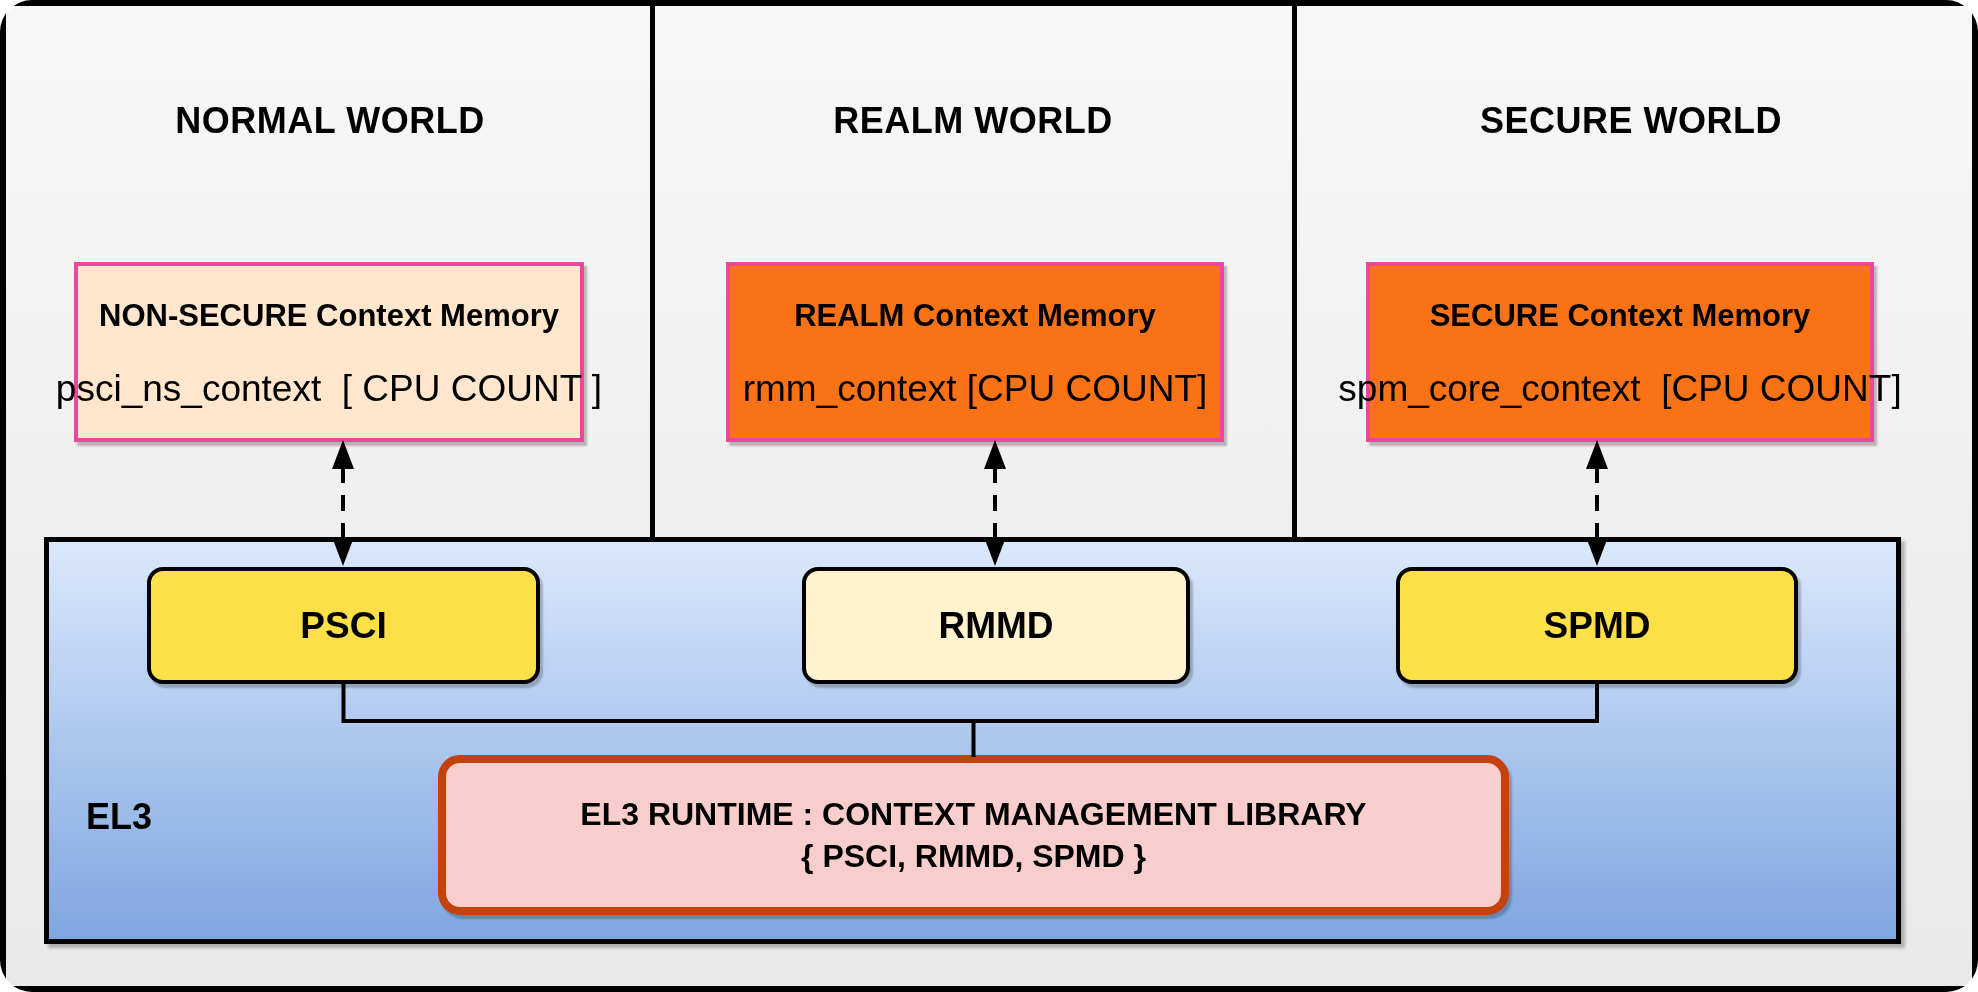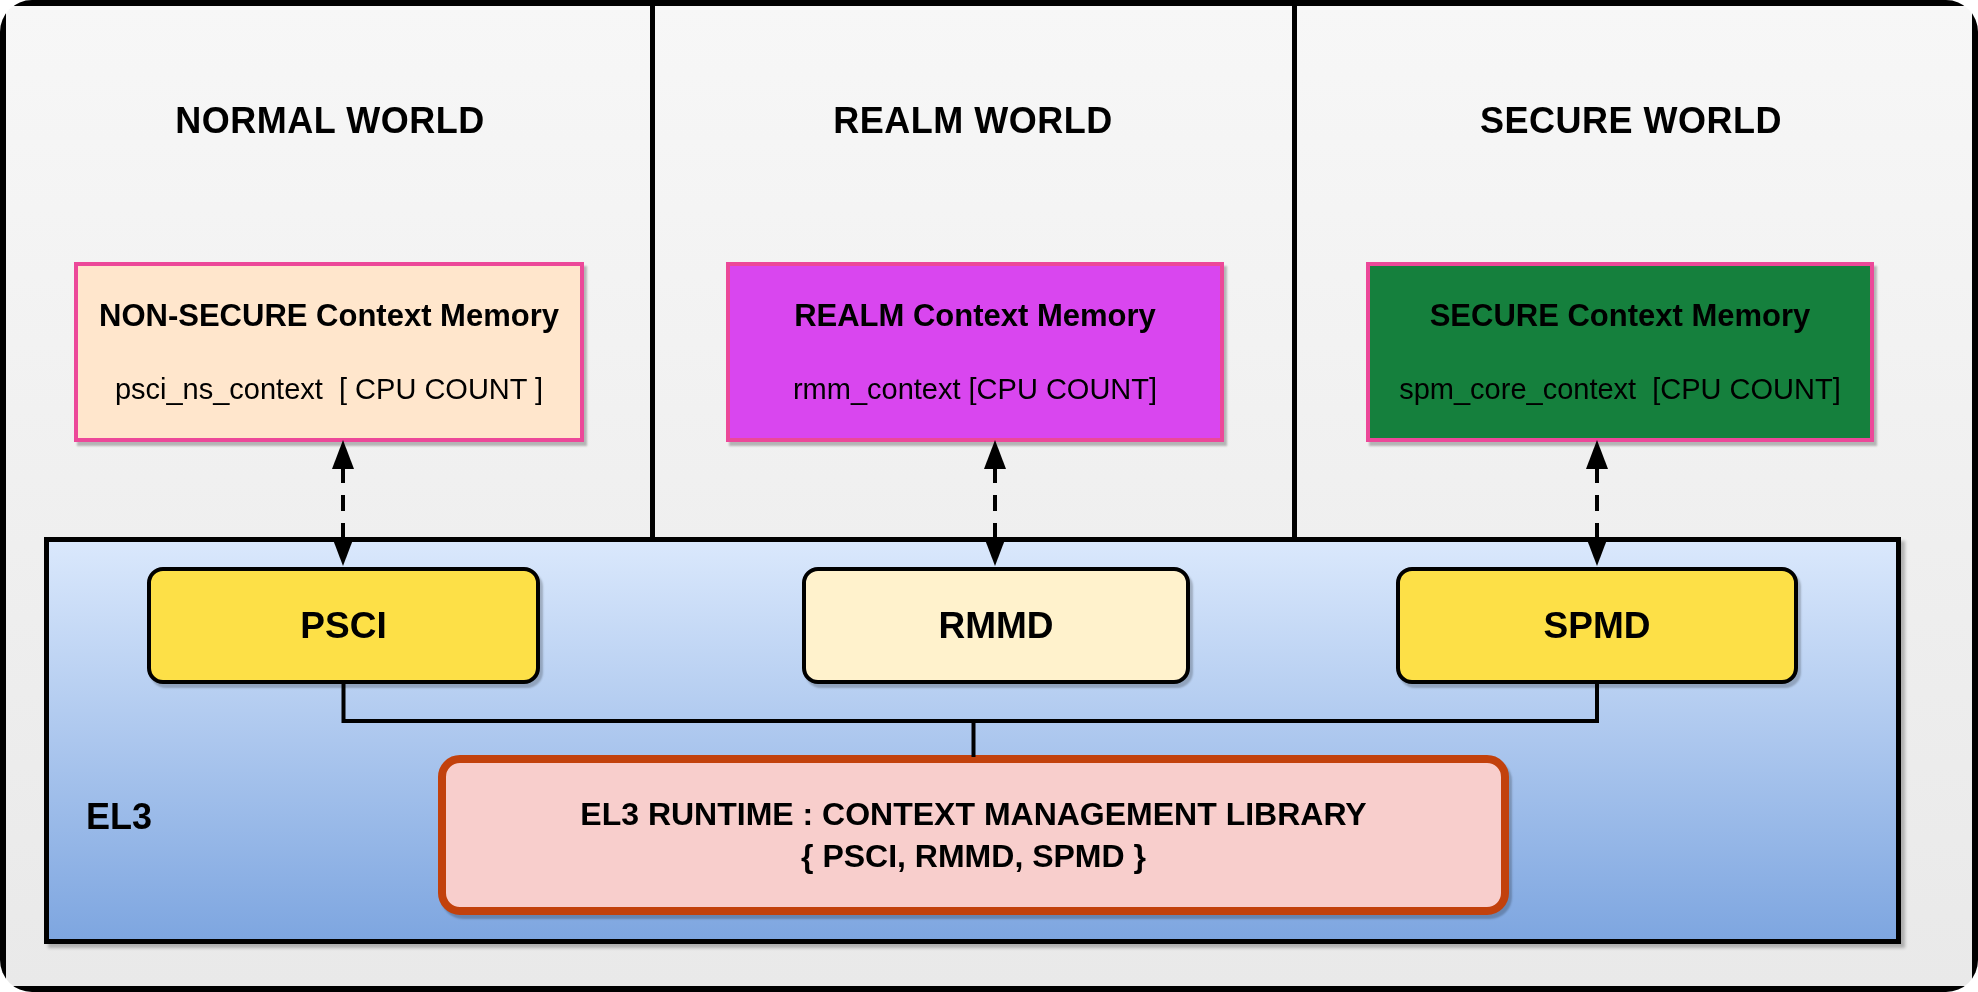--- a/index.html
+++ b/index.html
@@ -54,21 +54,21 @@
     gap: 37px;
   }
   .mem-title {
     font-size: 31px;
     font-weight: bold;
     line-height: 36px;
     color: #000000;
     white-space: pre;
   }
   .mem-var {
-    font-size: 29px;
+    font-size: 37px;
     line-height: 36px;
     color: #000000;
     white-space: pre;
   }
   .el3-box {
     position: absolute;
     left: 44px;
     top: 537px;
     width: 1857px;
     height: 407px;
@@ -156,25 +156,25 @@
   <div class="divider" style="left: 1292px;"></div>
 
   <div class="world-title" style="left: 330px;">NORMAL WORLD</div>
   <div class="world-title" style="left: 973px;">REALM WORLD</div>
   <div class="world-title" style="left: 1631px;">SECURE WORLD</div>
 
   <div class="mem-box" style="left: 74px; width: 510px; background-color: rgb(255, 230, 204);">
     <div class="mem-title">NON-SECURE Context Memory</div>
     <div class="mem-var">psci_ns_context  [ CPU COUNT ]</div>
   </div>
-  <div class="mem-box" style="left: 726px; width: 498px; background-color: #d946ef;">
+  <div class="mem-box" style="left: 726px; width: 498px; background-color: #f97316;">
     <div class="mem-title">REALM Context Memory</div>
     <div class="mem-var">rmm_context [CPU COUNT]</div>
   </div>
-  <div class="mem-box" style="left: 1366px; width: 508px; background-color: #15803d;">
+  <div class="mem-box" style="left: 1366px; width: 508px; background-color: #f97316;">
     <div class="mem-title">SECURE Context Memory</div>
     <div class="mem-var">spm_core_context  [CPU COUNT]</div>
   </div>
 
   <div class="el3-box"></div>
   <div class="el3-label">EL3</div>
 
   <div class="comp-box" style="left: 147px; width: 393px; background-color: #fde047;">
     <span>PSCI</span>
   </div>

